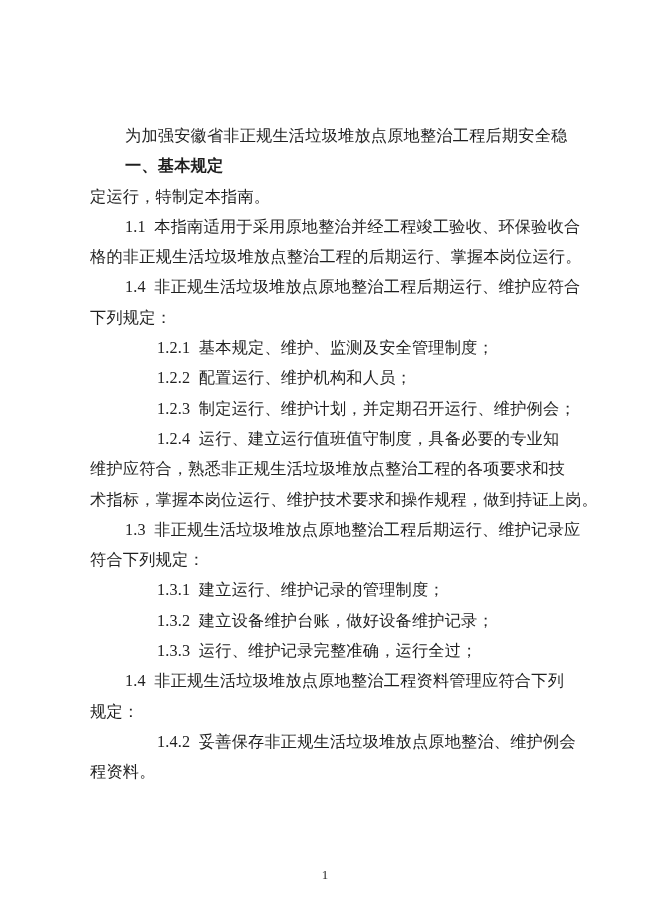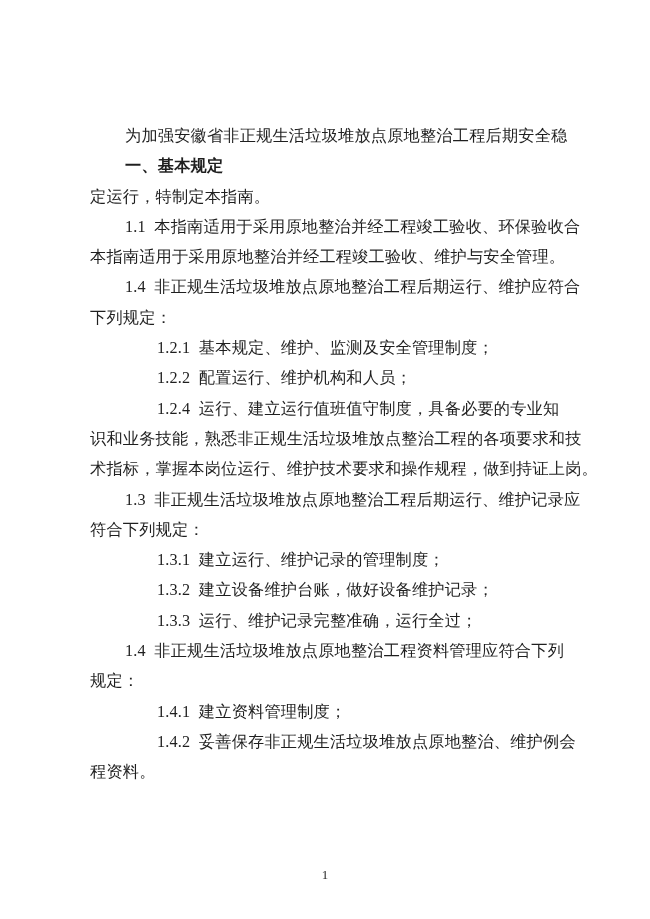--- a/index.html
+++ b/index.html
@@ -46,33 +46,33 @@
 </style>
 </head>
 <body>
 
 <div class="page">
   <div class="content" id="content">
       <div class="line first">为加强安徽省非正规生活垃圾堆放点原地整治工程后期安全稳</div>
       <div class="line first bold">一、基本规定</div>
       <div class="line none">定运行，特制定本指南。</div>
       <div class="line first">1.1  本指南适用于采用原地整治并经工程竣工验收、环保验收合</div>
-      <div class="line none">本指南适用于采用原地整治并经工程竣工验收、维护与安全管理。</div>
+      <div class="line none">格的非正规生活垃圾堆放点整治工程的后期运行、掌握本岗位运行。</div>
       <div class="line first">1.4  非正规生活垃圾堆放点原地整治工程后期运行、维护应符合</div>
       <div class="line none">下列规定：</div>
       <div class="line sub">1.2.1  基本规定、维护、监测及安全管理制度；</div>
       <div class="line sub">1.2.2  配置运行、维护机构和人员；</div>
+      <div class="line sub">1.2.3  制定运行、维护计划，并定期召开运行、维护例会；</div>
       <div class="line sub">1.2.4  运行、建立运行值班值守制度，具备必要的专业知</div>
-      <div class="line none">识和业务技能，熟悉非正规生活垃圾堆放点整治工程的各项要求和技</div>
+      <div class="line none">维护应符合，熟悉非正规生活垃圾堆放点整治工程的各项要求和技</div>
       <div class="line none">术指标，掌握本岗位运行、维护技术要求和操作规程，做到持证上岗。</div>
       <div class="line first">1.3  非正规生活垃圾堆放点原地整治工程后期运行、维护记录应</div>
       <div class="line none">符合下列规定：</div>
       <div class="line sub">1.3.1  建立运行、维护记录的管理制度；</div>
       <div class="line sub">1.3.2  建立设备维护台账，做好设备维护记录；</div>
       <div class="line sub">1.3.3  运行、维护记录完整准确，运行全过；</div>
       <div class="line first">1.4  非正规生活垃圾堆放点原地整治工程资料管理应符合下列</div>
       <div class="line none">规定：</div>
-      <div class="line sub">1.4.1  建立资料管理制度；</div>
       <div class="line sub">1.4.2  妥善保存非正规生活垃圾堆放点原地整治、维护例会</div>
       <div class="line none">程资料。</div>
     </div>
   <div class="page-number">1</div>
 </div>
 
 </body></html>

